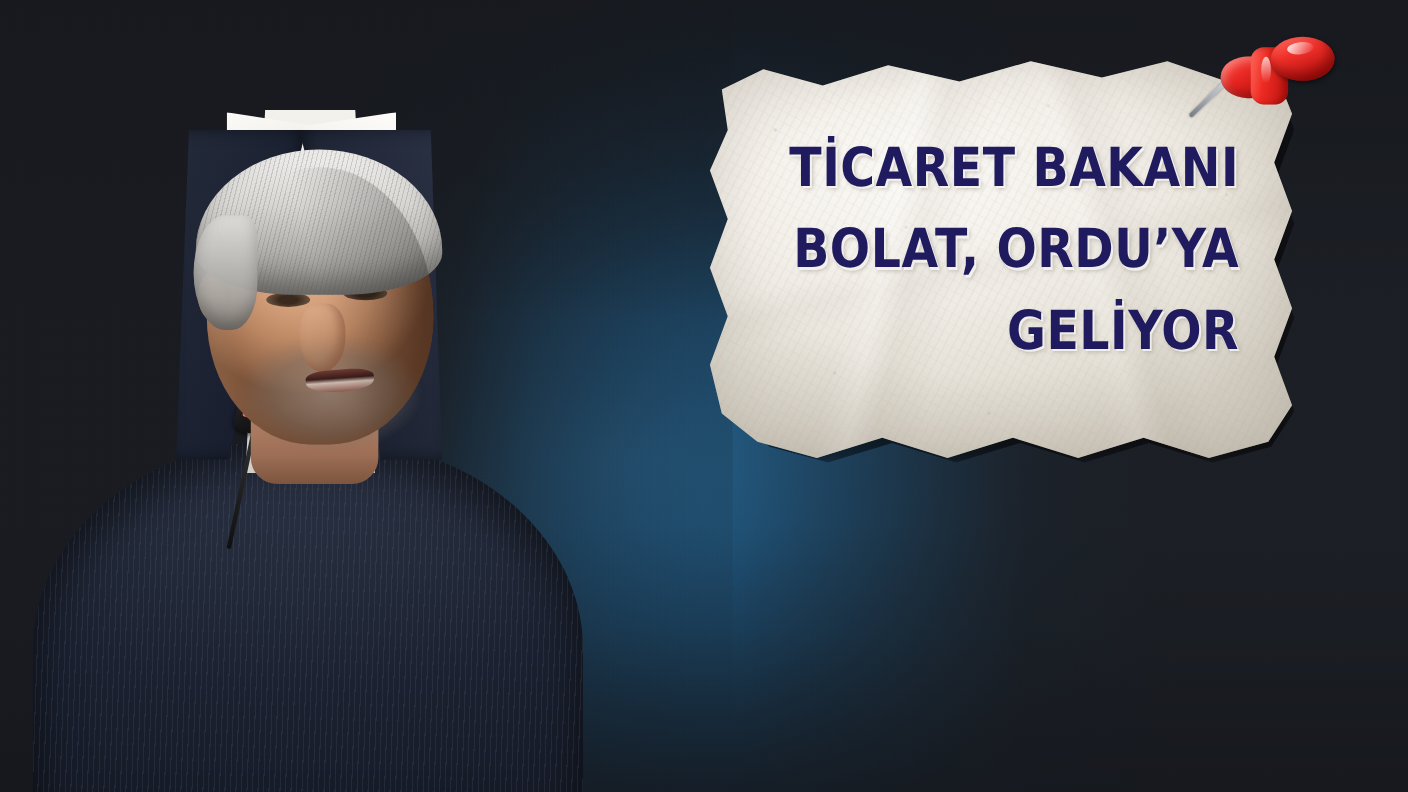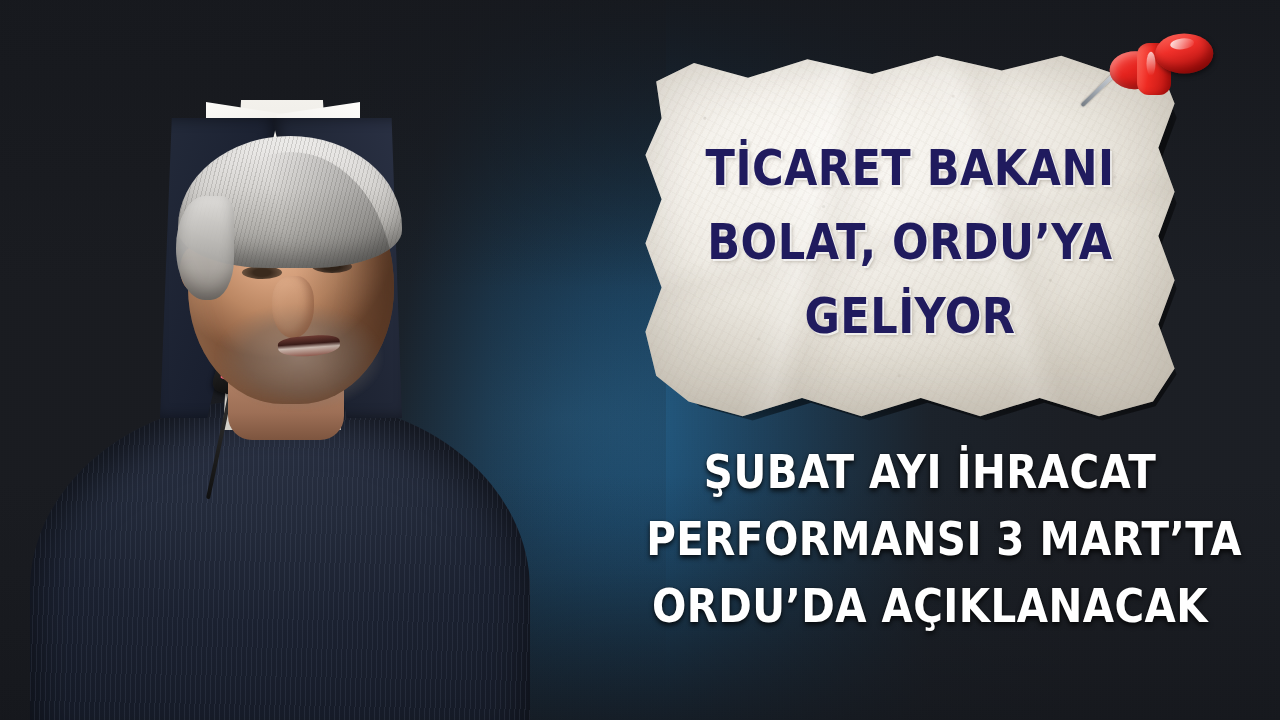--- a/index.html
+++ b/index.html
@@ -263,22 +263,22 @@
       linear-gradient(102deg, rgba(255,255,255,0) 28%, rgba(255,255,255,.55) 33%, rgba(170,160,146,.30) 37%, rgba(255,255,255,0) 44%),
       linear-gradient(75deg, rgba(255,255,255,0) 58%, rgba(255,255,255,.42) 63%, rgba(166,156,142,.26) 67%, rgba(255,255,255,0) 73%),
       linear-gradient(168deg, rgba(255,255,255,0) 46%, rgba(170,160,146,.22) 51%, rgba(255,255,255,0) 56%);
   }
   .note-vignette{
     position:absolute;inset:0;
     background:radial-gradient(78% 70% at 48% 42%, rgba(0,0,0,0) 52%, rgba(120,110,96,.22) 100%);
   }
 
   .note-text{
-    position:absolute;left:24px;top:93px;width:492px;
-    text-align:center;
+    position:absolute;left:24px;top:77px;width:492px;
+    text-align:right;
   }
   .hl{
     display:block;
     color:#201b5e;
     font-family:"DejaVu Sans","Liberation Sans",sans-serif;
     font-weight:bold;
     font-size:49px;
     line-height:0.98;
     letter-spacing:0.5px;
     transform:scaleX(0.88);
@@ -420,19 +420,14 @@
 
   <div class="pin">
     <div class="pin-needle"></div>
     <div class="pin-collar"></div>
     <div class="pin-stem"></div>
     <div class="pin-cap"></div>
     <div class="pin-gloss"></div>
     <div class="pin-gloss2"></div>
   </div>
 
-  <div class="subtitle">
-    <span class="sl">ŞUBAT AYI İHRACAT</span>
-    <span class="sl">PERFORMANSI 3 MART’TA</span>
-    <span class="sl">ORDU’DA AÇIKLANACAK</span>
-  </div>
 
 </div>
 
 </body></html>

